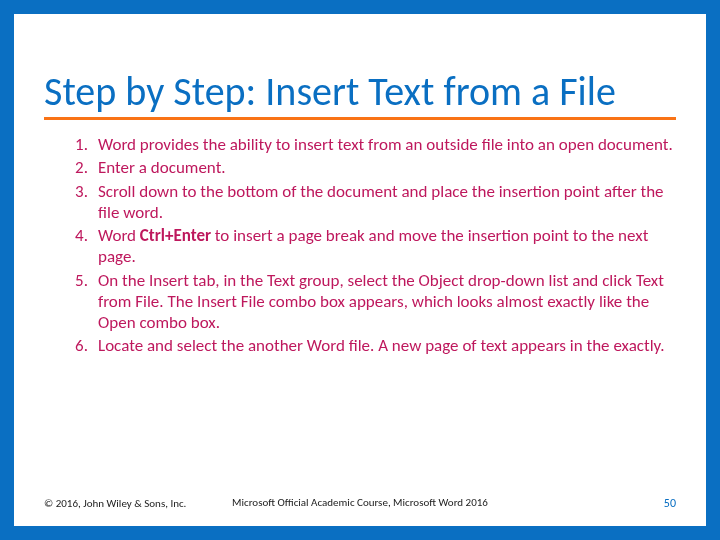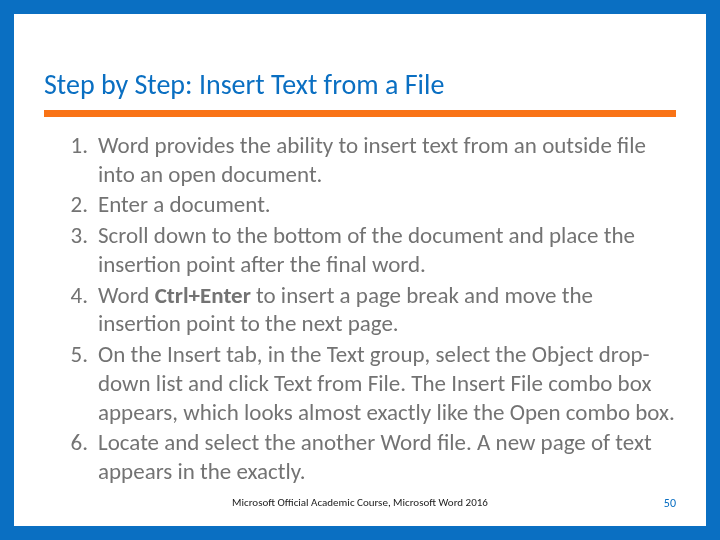--- a/index.html
+++ b/index.html
@@ -13,33 +13,33 @@
     position: absolute;
     top: 14px;
     left: 14px;
     right: 14px;
     bottom: 14px;
     background: #ffffff;
     padding: 56px 30px 0 30px;
   }
   .title {
     color: #0a6fc2;
-    font-size: 28px;
+    font-size: 40px;
     font-weight: 400;
     font-family: "Segoe UI", Calibri, Arial, sans-serif;
-    padding-bottom: 9px;
-    border-bottom: 7px solid #f97316;
+    padding-bottom: 3px;
+    border-bottom: 3px solid #f97316;
     margin-bottom: 14px;
     line-height: 1.1;
   }
   ol.steps {
     list-style: none;
     counter-reset: step;
-    font-size: 23px;
-    color: #737373;
+    font-size: 17px;
+    color: #be185d;
     line-height: 1.25;
   }
   ol.steps > li {
     counter-increment: step;
     position: relative;
     padding-left: 54px;
     margin-bottom: 2px;
   }
   ol.steps > li::before {
     content: counter(step) ".";
@@ -77,24 +77,25 @@
 </head>
 <body>
 
 <div class="slide">
 
   <h1 class="title">Step by Step: Insert Text from a File</h1>
 
   <ol class="steps">
     <li><span><span>Word provides the ability to insert text from an outside file into an open document.</span></span></li>
     <li><span><span>Enter a document.</span></span></li>
-    <li><span><span>Scroll down to the bottom of the document and place the insertion point after the final word.</span></span></li>
+    <li><span><span>Scroll down to the bottom of the document and place the insertion point after the file word.</span></span></li>
     <li><span><span>Word </span><span class="b">Ctrl+Enter</span><span> to insert a page break and move the insertion point to the next page.</span></span></li>
     <li><span><span>On the Insert tab, in the Text group, select the Object drop-down list and click Text from File. The Insert File combo box appears, which looks almost exactly like the Open combo box.</span></span></li>
     <li><span><span>Locate and select the another Word file. A new page of text appears in the exactly.</span></span></li>
   </ol>
 
   <div class="footer">
     <span class="course">Microsoft Official Academic Course, Microsoft Word 2016</span>
+    <span class="copyright">© 2016, John Wiley &amp; Sons, Inc.</span>
     <span class="pagenum">50</span>
   </div>
 
 </div>
 
 </body></html>

